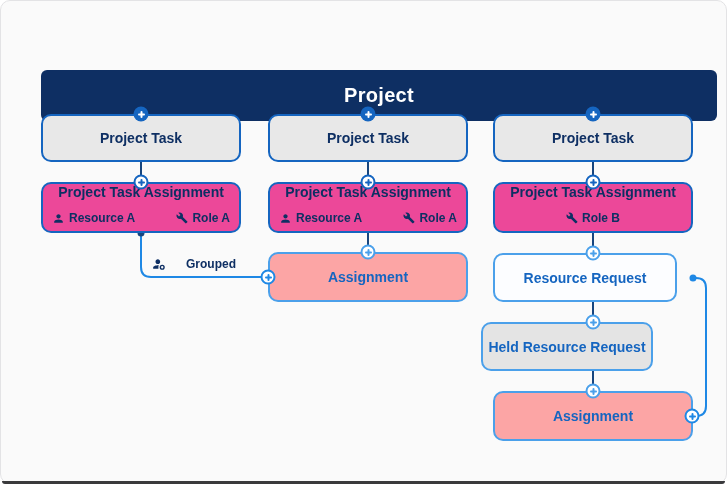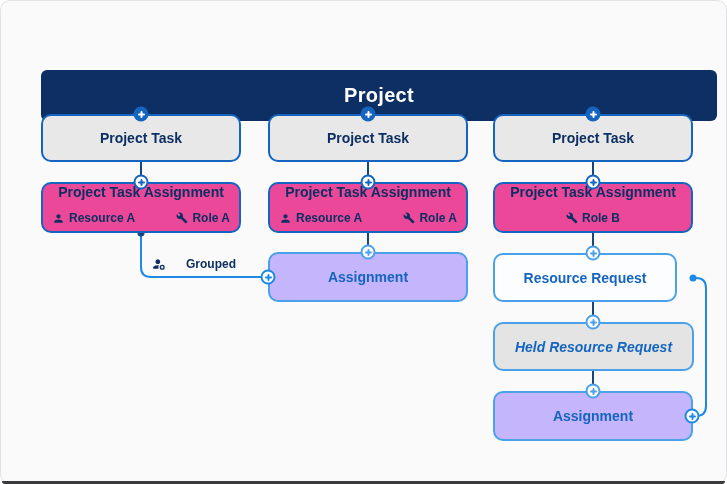--- a/index.html
+++ b/index.html
@@ -10,21 +10,21 @@
         border-radius:0 0 8px 8px;}
   .project-bar{position:absolute;left:40px;top:41px;width:676px;height:51px;background:#0E2F63;
         border-radius:6px;color:#ffffff;font-size:20px;font-weight:700;
         display:flex;align-items:center;justify-content:center;letter-spacing:.3px;margin-top:28px;}
   svg.wires{position:absolute;left:0;top:0;width:727px;height:484px;}
   .node{position:absolute;box-sizing:border-box;border:2px solid #1565C0;border-radius:10px;
         background:#E8E8E8;color:#0E2F63;font-size:14px;font-weight:700;
         display:flex;align-items:center;justify-content:center;text-align:center;}
   .node.pta{background:#ec4899;align-items:flex-start;}
   .node.blue{color:#1565C0;border-color:#4BA0EA;}
-  .fill-lightblue{background:#c4b5fd;}
+  .fill-lightblue{background:#fca5a5;}
   .fill-white{background:#FCFDFF;}
   .fill-gray{background:#E4E4E4;}
   .sub{position:absolute;bottom:6px;left:9px;right:9px;display:flex;justify-content:space-between;
         font-size:12px;font-weight:600;color:#0E2F63;gap:24px;}
   .sub.only-role{justify-content:center;}
   .sub .item{display:flex;align-items:center;gap:4px;}
   .sub svg{display:block;}
   .plus{position:absolute;width:15px;height:15px;border-radius:50%;transform:translate(-50%,-50%);
         box-sizing:border-box;}
   .plus::before,.plus::after{content:"";position:absolute;left:50%;top:50%;
@@ -126,21 +126,21 @@
       </div>
     </div>
 
     <div class="node blue fill-lightblue" style="left:267px;top:251px;width:200px;height:50px;">
       <span>Assignment</span>
     </div>
 
     <div class="node blue fill-white" style="left:492px;top:252px;width:184px;height:49px;">
       <span>Resource Request</span>
     </div>
-    <div class="node blue fill-gray" style="left:492px;top:321px;width:201px;height:49px;font-style:italic;">
+    <div class="node blue fill-gray" style="left:480px;top:321px;width:172px;height:49px;">
       <span>Held Resource Request</span>
     </div>
     <div class="node blue fill-lightblue" style="left:492px;top:390px;width:200px;height:50px;">
       <span>Assignment</span>
     </div>
 
     <div class="grouped-label">
       <svg width="14" height="14" viewBox="0 0 24 24">
         <path fill="#0E2F63" d="M10 12c2.2 0 4-1.8 4-4s-1.8-4-4-4-4 1.8-4 4 1.8 4 4 4zm0 2c-2.7 0-8 1.3-8 4v2h9v-3.5c0-1 .4-1.9 1-2.4-.7-.1-1.4-.1-2-.1z"></path>
         <circle cx="17.5" cy="17.5" r="3.2" fill="none" stroke="#0E2F63" stroke-width="2.4"></circle>

